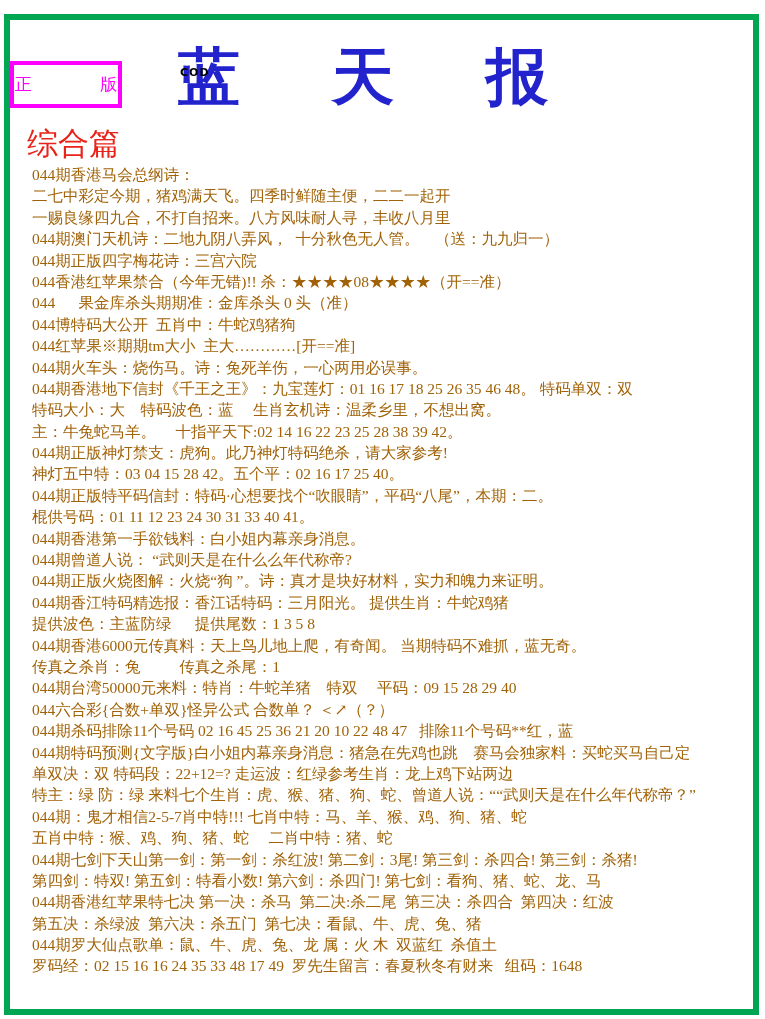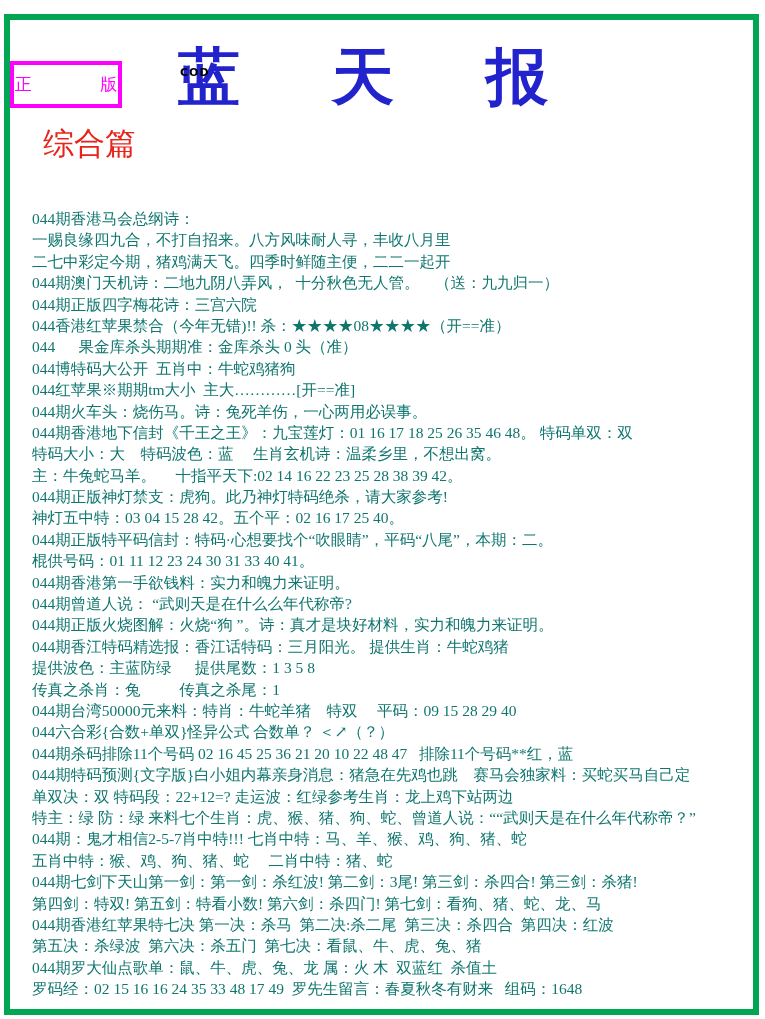--- a/index.html
+++ b/index.html
@@ -50,27 +50,25 @@
     color:#000;
     letter-spacing:1px;
   }
   .section-title{
     position:absolute;
     left:27px;top:127px;
     color:#e8231a;
     font-size:31px;
     line-height:34px;
     font-family:"Liberation Serif","DejaVu Serif",serif;
-    margin-left:16px;
   }
   .body-text{
     position:absolute;
     left:32px;top:164px;right:8px;
-    color:#0f766e;
-    margin-top:44px;
+    color:#a16207;
   }
   .bline{
     font-size:15.5px;
     line-height:21.4px;
     height:21.4px;
     white-space:pre;
     overflow:hidden;
     font-family:"Liberation Serif","DejaVu Serif",serif;
   }
 </style>
@@ -90,41 +88,42 @@
     <span>天</span>
     <span>报</span>
   </div>
 
   <div class="cod">COD</div>
 
   <div class="section-title">综合篇</div>
 
   <div class="body-text">
       <div class="bline">044期香港马会总纲诗：</div>
+      <div class="bline">二七中彩定今期，猪鸡满天飞。四季时鲜随主便，二二一起开</div>
       <div class="bline">一赐良缘四九合，不打自招来。八方风味耐人寻，丰收八月里</div>
-      <div class="bline">二七中彩定今期，猪鸡满天飞。四季时鲜随主便，二二一起开</div>
       <div class="bline">044期澳门天机诗：二地九阴八弄风，  十分秋色无人管。    （送：九九归一）</div>
       <div class="bline">044期正版四字梅花诗：三宫六院</div>
       <div class="bline">044香港红苹果禁合（今年无错)!! 杀：★★★★08★★★★（开==准）</div>
       <div class="bline">044      果金库杀头期期准：金库杀头 0 头（准）</div>
       <div class="bline">044博特码大公开  五肖中：牛蛇鸡猪狗</div>
       <div class="bline">044红苹果※期期tm大小  主大…………[开==准]</div>
       <div class="bline">044期火车头：烧伤马。诗：兔死羊伤，一心两用必误事。</div>
       <div class="bline">044期香港地下信封《千王之王》：九宝莲灯：01 16 17 18 25 26 35 46 48。 特码单双：双</div>
       <div class="bline">特码大小：大    特码波色：蓝     生肖玄机诗：温柔乡里，不想出窝。</div>
       <div class="bline">主：牛兔蛇马羊。     十指平天下:02 14 16 22 23 25 28 38 39 42。</div>
       <div class="bline">044期正版神灯禁支：虎狗。此乃神灯特码绝杀，请大家参考!</div>
       <div class="bline">神灯五中特：03 04 15 28 42。五个平：02 16 17 25 40。</div>
       <div class="bline">044期正版特平码信封：特码·心想要找个“吹眼睛”，平码“八尾”，本期：二。</div>
       <div class="bline">棍供号码：01 11 12 23 24 30 31 33 40 41。</div>
-      <div class="bline">044期香港第一手欲钱料：实力和魄力来证明。</div>
+      <div class="bline">044期香港第一手欲钱料：白小姐内幕亲身消息。</div>
       <div class="bline">044期曾道人说： “武则天是在什么么年代称帝?</div>
       <div class="bline">044期正版火烧图解：火烧“狗 ”。诗：真才是块好材料，实力和魄力来证明。</div>
       <div class="bline">044期香江特码精选报：香江话特码：三月阳光。 提供生肖：牛蛇鸡猪</div>
       <div class="bline">提供波色：主蓝防绿      提供尾数：1 3 5 8</div>
+      <div class="bline">044期香港6000元传真料：天上鸟儿地上爬，有奇闻。 当期特码不难抓，蓝无奇。</div>
       <div class="bline">传真之杀肖：兔          传真之杀尾：1</div>
       <div class="bline">044期台湾50000元来料：特肖：牛蛇羊猪    特双     平码：09 15 28 29 40</div>
       <div class="bline">044六合彩{合数+单双}怪异公式 合数单？ ＜↗（？）</div>
       <div class="bline">044期杀码排除11个号码 02 16 45 25 36 21 20 10 22 48 47   排除11个号码**红，蓝</div>
       <div class="bline">044期特码预测{文字版}白小姐内幕亲身消息：猪急在先鸡也跳    赛马会独家料：买蛇买马自己定</div>
       <div class="bline">单双决：双 特码段：22+12=? 走运波：红绿参考生肖：龙上鸡下站两边</div>
       <div class="bline">特主：绿 防：绿 来料七个生肖：虎、猴、猪、狗、蛇、曾道人说：““武则天是在什么年代称帝？”</div>
       <div class="bline">044期：鬼才相信2-5-7肖中特!!! 七肖中特：马、羊、猴、鸡、狗、猪、蛇</div>
       <div class="bline">五肖中特：猴、鸡、狗、猪、蛇     二肖中特：猪、蛇</div>
       <div class="bline">044期七剑下天山第一剑：第一剑：杀红波! 第二剑：3尾! 第三剑：杀四合! 第三剑：杀猪!</div>

